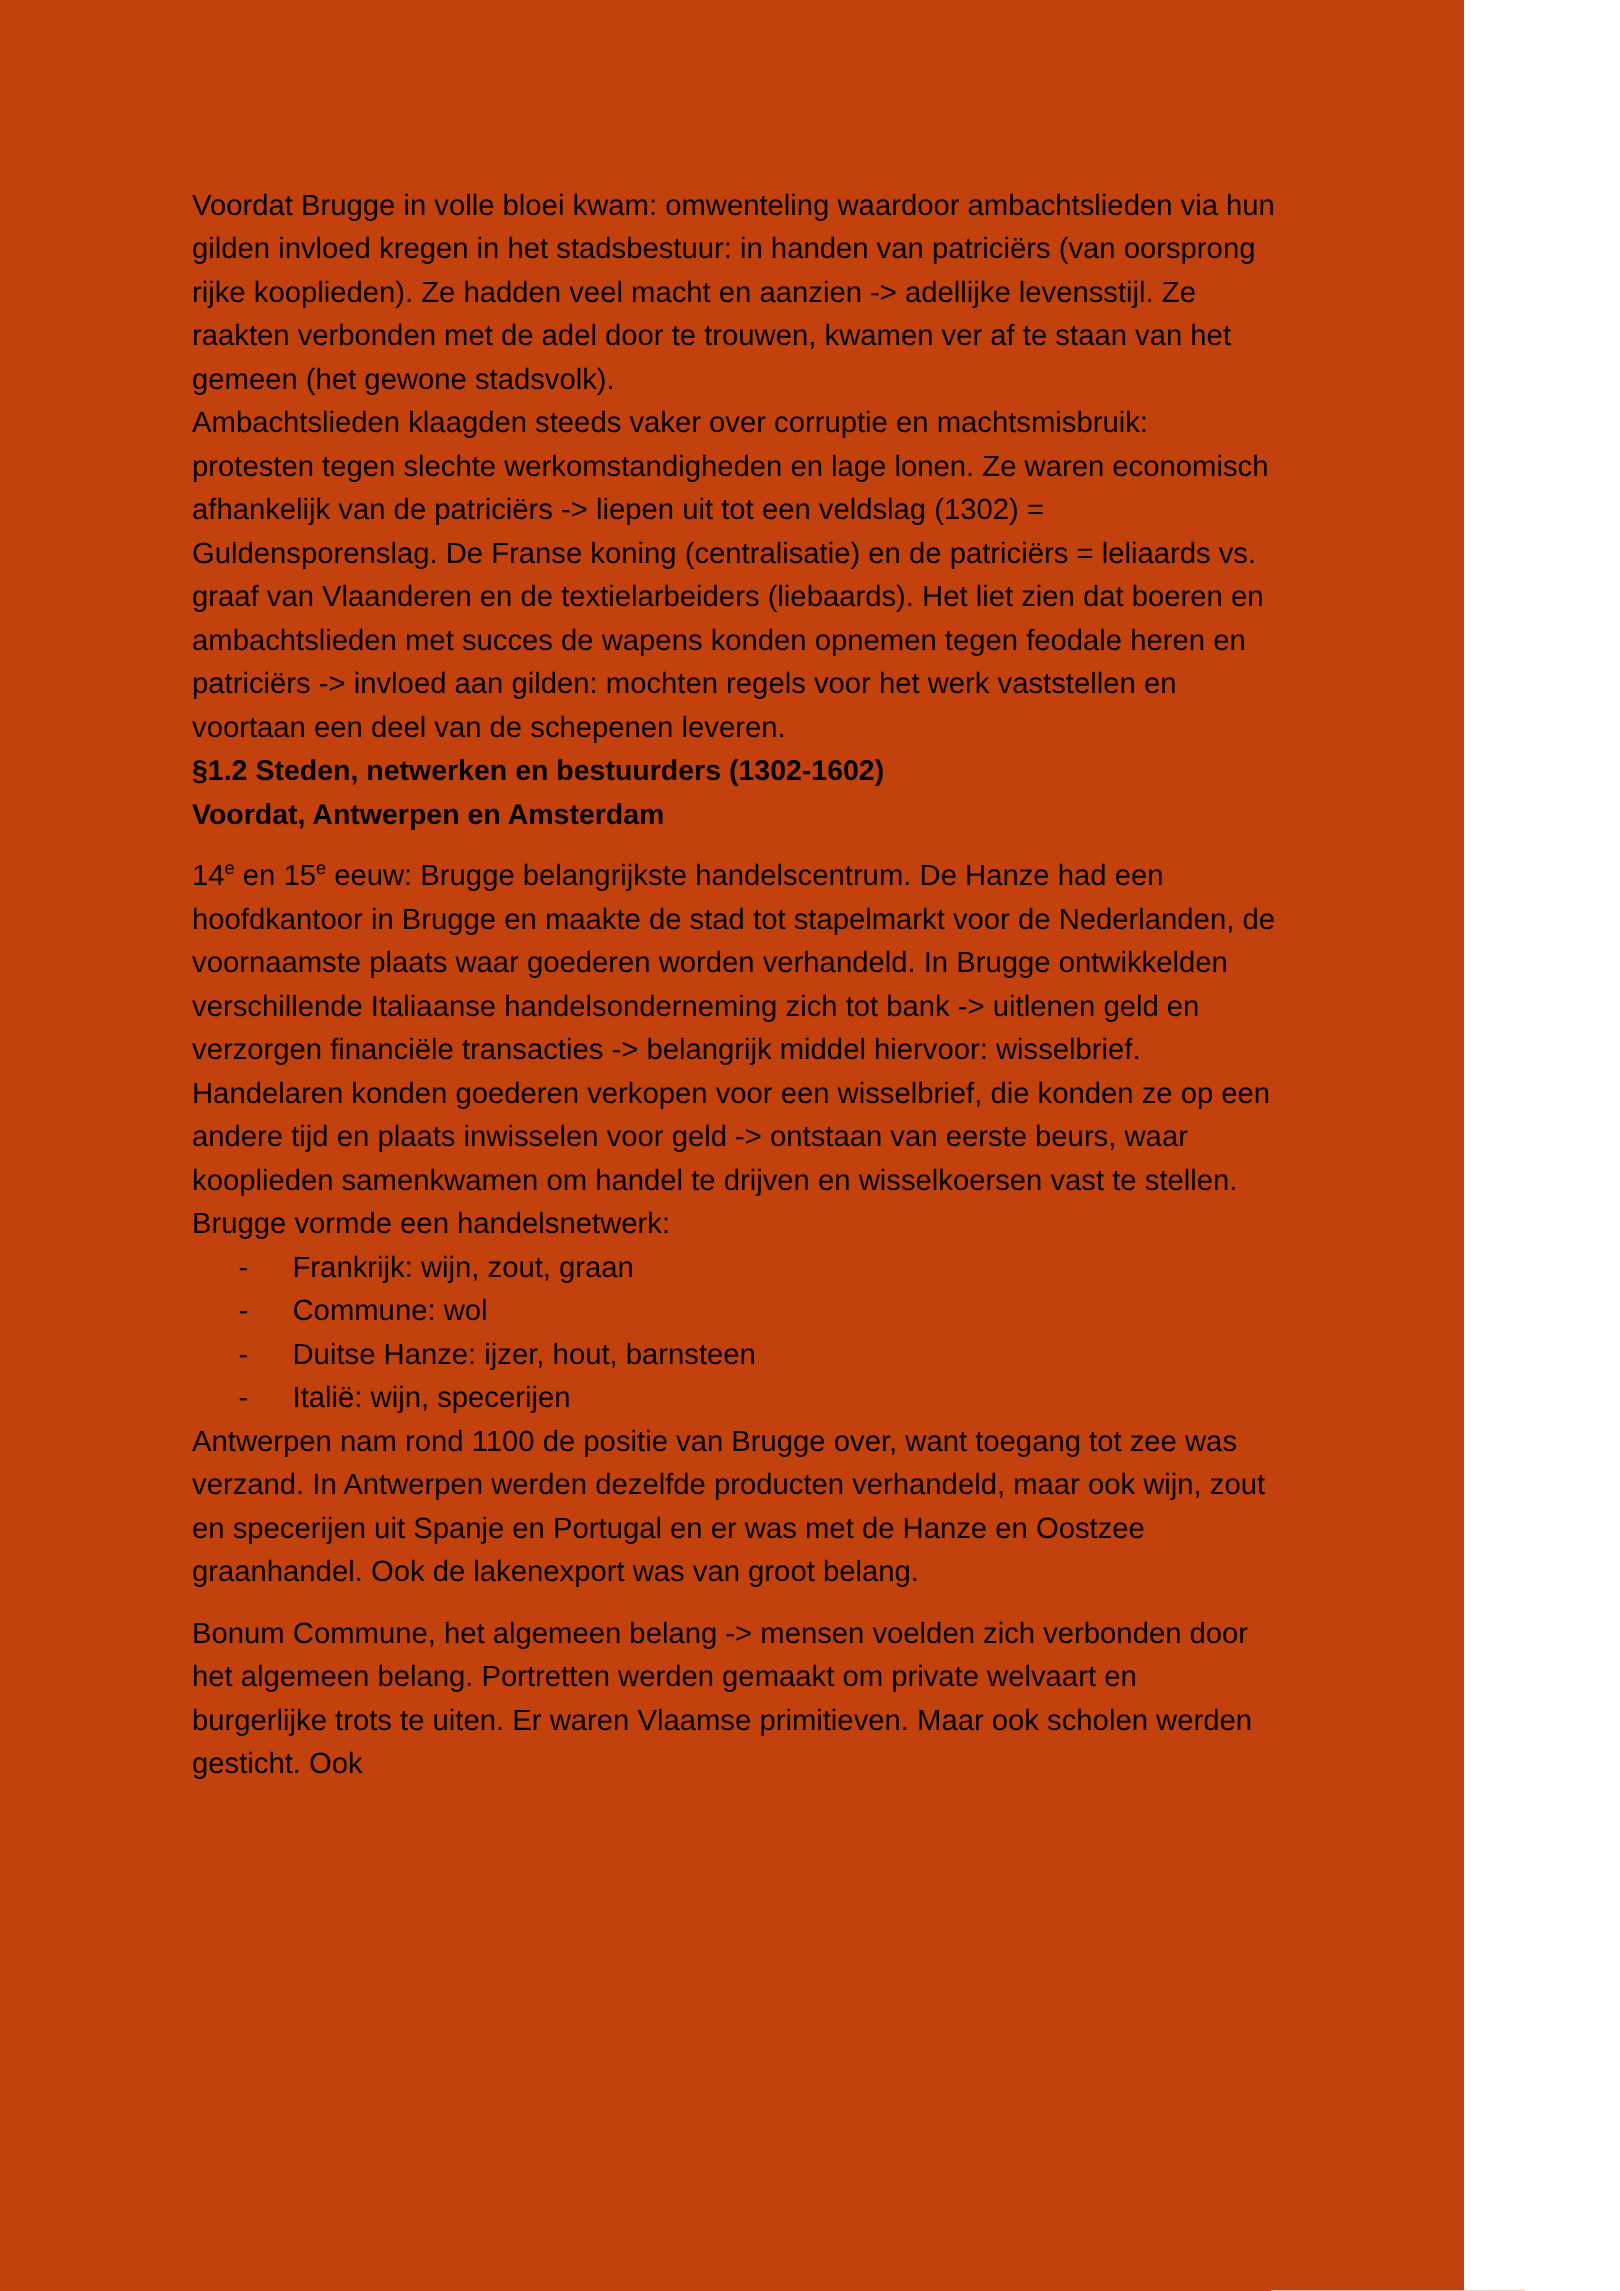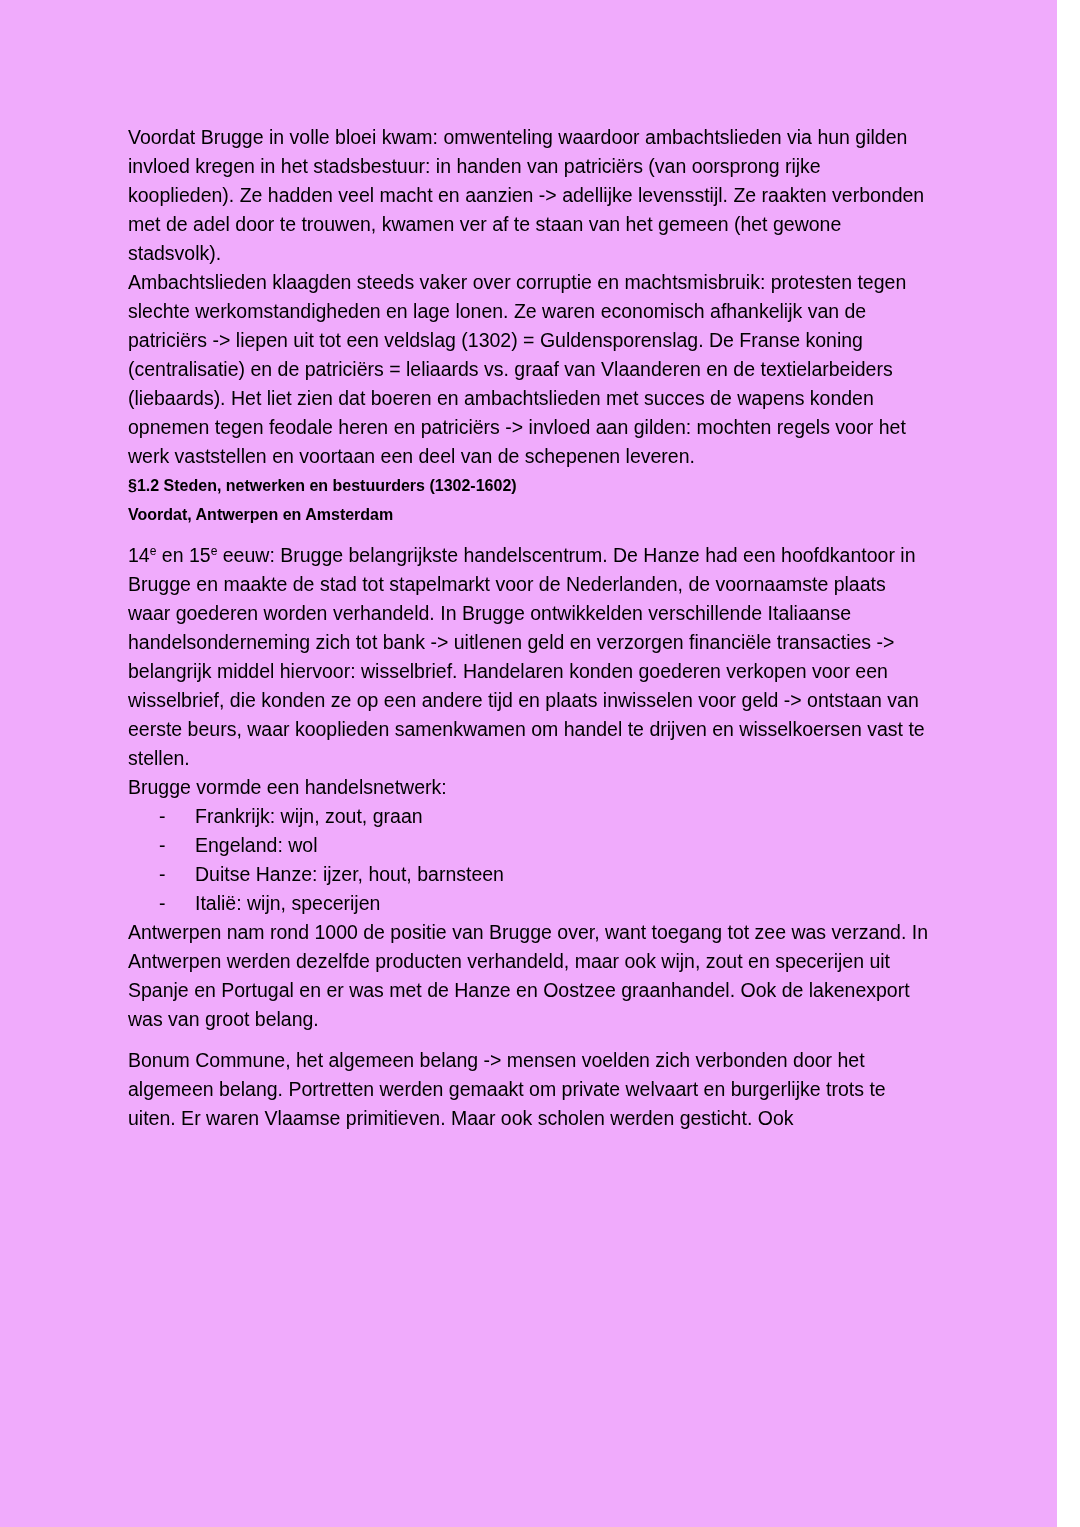--- a/index.html
+++ b/index.html
@@ -5,34 +5,34 @@
   * { margin: 0; padding: 0; box-sizing: border-box; }
   html, body {
     width: 1080px;
     height: 1527px;
     background: #ffffff;
     font-family: "Liberation Sans", "DejaVu Sans", sans-serif;
     color: #000000;
     overflow: hidden;
   }
   .page {
-    width: 1057px;
+    width: 976px;
     height: 1527px;
-    background: #f0abfc;
+    background: #c2410c;
     padding: 123px 125px 0 128px;
   }
   .block {
     font-size: 19.5px;
     line-height: 29px;
     color: #000000;
   }
   .block.first { margin-top: 0; }
   .block.no-gap { margin-top: 12px; }
   h2.block, h3.block {
-    font-size: 16px;
+    font-size: 19px;
     font-weight: 700;
   }
   sup.sup {
     font-size: 0.62em;
     line-height: 0;
     vertical-align: super;
   }
   .list-item {
     display: flex;
     padding-left: 31px;
@@ -60,30 +60,30 @@
   <p class="block no-gap"><span>14</span><sup class="sup">e</sup><span> en 15</span><sup class="sup">e</sup><span> eeuw: Brugge belangrijkste handelscentrum. De Hanze had een hoofdkantoor in Brugge en maakte de stad tot stapelmarkt voor de Nederlanden, de voornaamste plaats waar goederen worden verhandeld. In Brugge ontwikkelden verschillende Italiaanse handelsonderneming zich tot bank -&gt; uitlenen geld en verzorgen financiële transacties -&gt; belangrijk middel hiervoor: wisselbrief. Handelaren konden goederen verkopen voor een wisselbrief, die konden ze op een andere tijd en plaats inwisselen voor geld -&gt; ontstaan van eerste beurs, waar kooplieden samenkwamen om handel te drijven en wisselkoersen vast te stellen.</span></p>
 
   <div class="block">
     <p>Brugge vormde een handelsnetwerk:</p>
     <div class="list-item">
       <span class="bullet">-</span>
       <span>Frankrijk: wijn, zout, graan</span>
     </div>
     <div class="list-item">
       <span class="bullet">-</span>
-      <span>Engeland: wol</span>
+      <span>Commune: wol</span>
     </div>
     <div class="list-item">
       <span class="bullet">-</span>
       <span>Duitse Hanze: ijzer, hout, barnsteen</span>
     </div>
     <div class="list-item">
       <span class="bullet">-</span>
       <span>Italië: wijn, specerijen</span>
     </div>
   </div>
 
-  <p class="block">Antwerpen nam rond 1000 de positie van Brugge over, want toegang tot zee was verzand. In Antwerpen werden dezelfde producten verhandeld, maar ook wijn, zout en specerijen uit Spanje en Portugal en er was met de Hanze en Oostzee graanhandel. Ook de lakenexport was van groot belang.</p>
+  <p class="block">Antwerpen nam rond 1100 de positie van Brugge over, want toegang tot zee was verzand. In Antwerpen werden dezelfde producten verhandeld, maar ook wijn, zout en specerijen uit Spanje en Portugal en er was met de Hanze en Oostzee graanhandel. Ook de lakenexport was van groot belang.</p>
 
 
   <p class="block no-gap">Bonum Commune, het algemeen belang -&gt; mensen voelden zich verbonden door het algemeen belang. Portretten werden gemaakt om private welvaart en burgerlijke trots te uiten. Er waren Vlaamse primitieven. Maar ook scholen werden gesticht. Ook</p>
 
 </main>
 
 </body></html>

